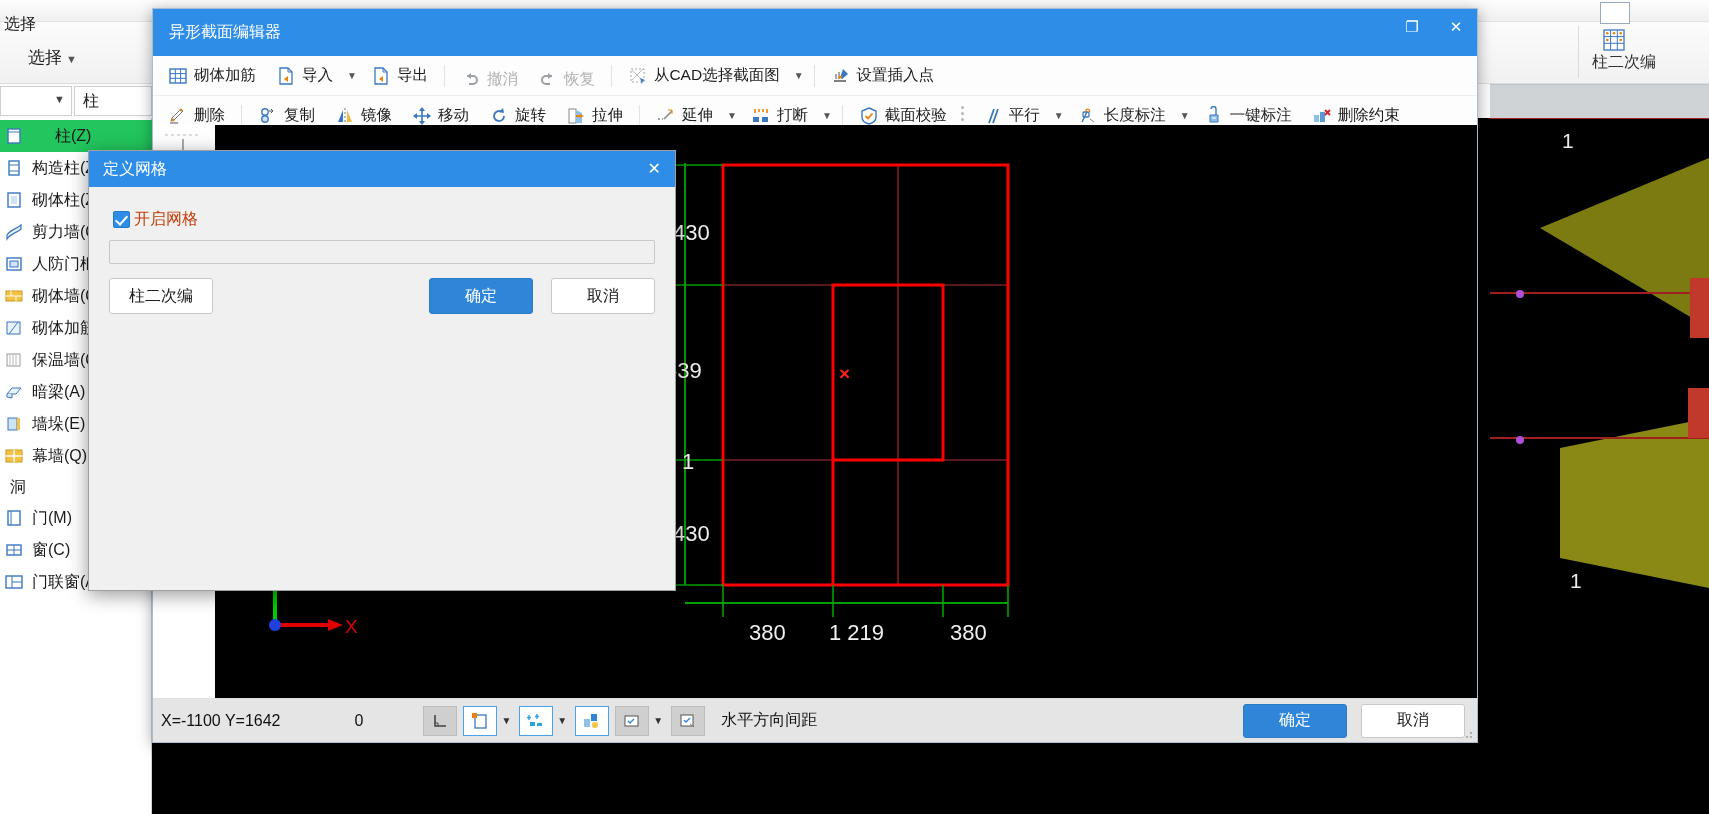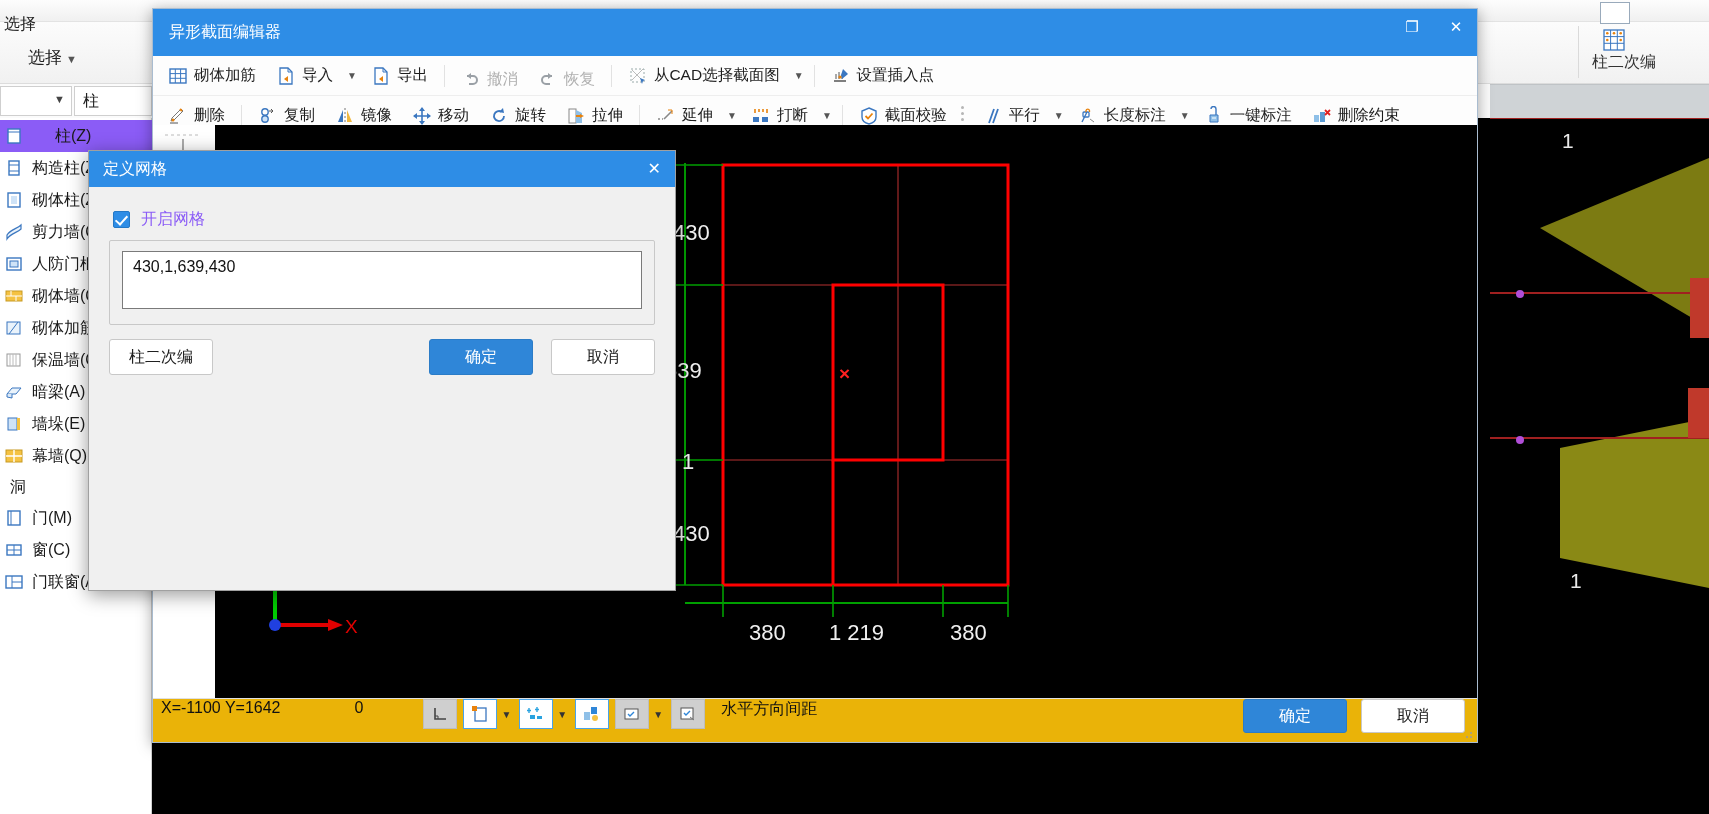--- a/index.html
+++ b/index.html
@@ -70,21 +70,21 @@
     position:absolute; left:0; top:118px; width:152px; height:696px; background:#fff;
     border-right:1px solid #d0d0d0;
   }
 
   
   .tool-list { position:absolute; left:0; top:120px; width:152px; }
   .tool-row {
     height:32px; display:flex; align-items:center; gap:8px; padding-left:4px;
     font-size:16px; color:#1a1a1a; white-space:nowrap; overflow:hidden;
   }
-  .tool-row.sel { background:#8b5cf6;gap:31px; }
+  .tool-row.sel { background:#22c55e;gap:31px; }
   .tool-row.group { font-size:16px; padding-left:2px; height:30px; }
   .tool-ic { width:22px; height:20px; flex:0 0 22px; position:relative; }
 
   
   #editor-window {
     position:absolute; left:152px; top:8px; width:1326px; height:735px;
     background:#ffffff; border:1px solid #a9bcd0;
     box-shadow:0 3px 14px rgba(0,0,0,.35);
   }
   .ed-title {
@@ -110,21 +110,21 @@
   .tb-grip { width:6px; height:24px; margin:0 6px 0 2px; position:relative; }
   .tb-grip i { position:absolute; left:1px; width:3px; height:3px; background:#b6b6b6; border-radius:50%; }
 
   .ed-canvas {
     position:absolute; left:0; top:116px; width:1324px; height:574px; background:#000;
   }
   .ed-canvas-leftstrip { position:absolute; left:0; top:0; width:62px; height:574px; background:#fff; }
 
   .ed-status {
     position:absolute; left:0; bottom:0; width:1324px; height:44px;
-    background:#eab308; border-top:1px solid #e0e0e0; display:flex; align-items:flex-start;
+    background:#e5e5e5; border-top:1px solid #e0e0e0; display:flex; align-items:center;
   }
   .st-coord { margin-left:8px; font-size:16px; color:#111; }
   .st-zero { margin-left:74px; font-size:16px; color:#111; }
   .st-tools { margin-left:60px; display:flex; align-items:center; gap:6px; }
   .st-ic {
     width:34px; height:30px; border:1px solid #bdbdbd; background:#e4e4e4;
     display:flex; align-items:center; justify-content:center; position:relative;
   }
   .st-ic.on { background:#ffffff; border-color:#4aa3e8; }
   .st-ic.grey { background:#cfcfcf; }
@@ -150,21 +150,21 @@
     position:absolute; left:88px; top:150px; width:588px; height:441px;
     background:#f0f0f0; border:1px solid #a0a0a0;
     box-shadow:0 4px 18px rgba(0,0,0,.4);
   }
   .gd-title {
     height:36px; background:#2e8de6; color:#fff; display:flex; align-items:center;
     padding-left:14px; font-size:16px; position:relative;
   }
   .gd-close { position:absolute; right:14px; top:8px; font-size:16px; color:#fff; }
   .gd-body { padding:14px 20px 0 20px; }
-  .gd-check { display:flex; align-items:center; gap:11px; font-size:16px; color:#8b5cf6; margin:8px 0 10px 4px;text-align:center; }
+  .gd-check { display:flex; align-items:center; gap:4px; font-size:16px; color:#c2410c; margin:8px 0 10px 4px;text-align:center; }
   .cbx {
     width:17px; height:17px; background:#2e8de6; border:1px solid #2478c6; border-radius:2px;
     position:relative;
   }
   .cbx:after {
     content:""; position:absolute; left:4px; top:1px; width:5px; height:10px;
     border:solid #fff; border-width:0 2px 2px 0; transform:rotate(42deg);
   }
   .fieldset {
     border:1px solid #c8c8c8; border-radius:2px; margin:0 0 16px 0; padding:10px 12px 12px 12px;
@@ -674,21 +674,20 @@
     <span class="gd-close">✕</span>
   </div>
   <div class="gd-body">
     <label class="gd-check">
       <span class="cbx"></span>
       <span>开启网格</span>
     </label>
 
 
     <div class="fieldset">
-      <textarea class="gd-input" placeholder="" style="">430,1,639,430</textarea>
     </div>
   </div>
   <div class="gd-foot">
     <span class="gd-restore">柱二次编</span>
     <span class="spacer"></span>
     <span class="gd-ok">确定</span>
     <span class="gd-cancel">取消</span>
   </div>
 </div>
 

